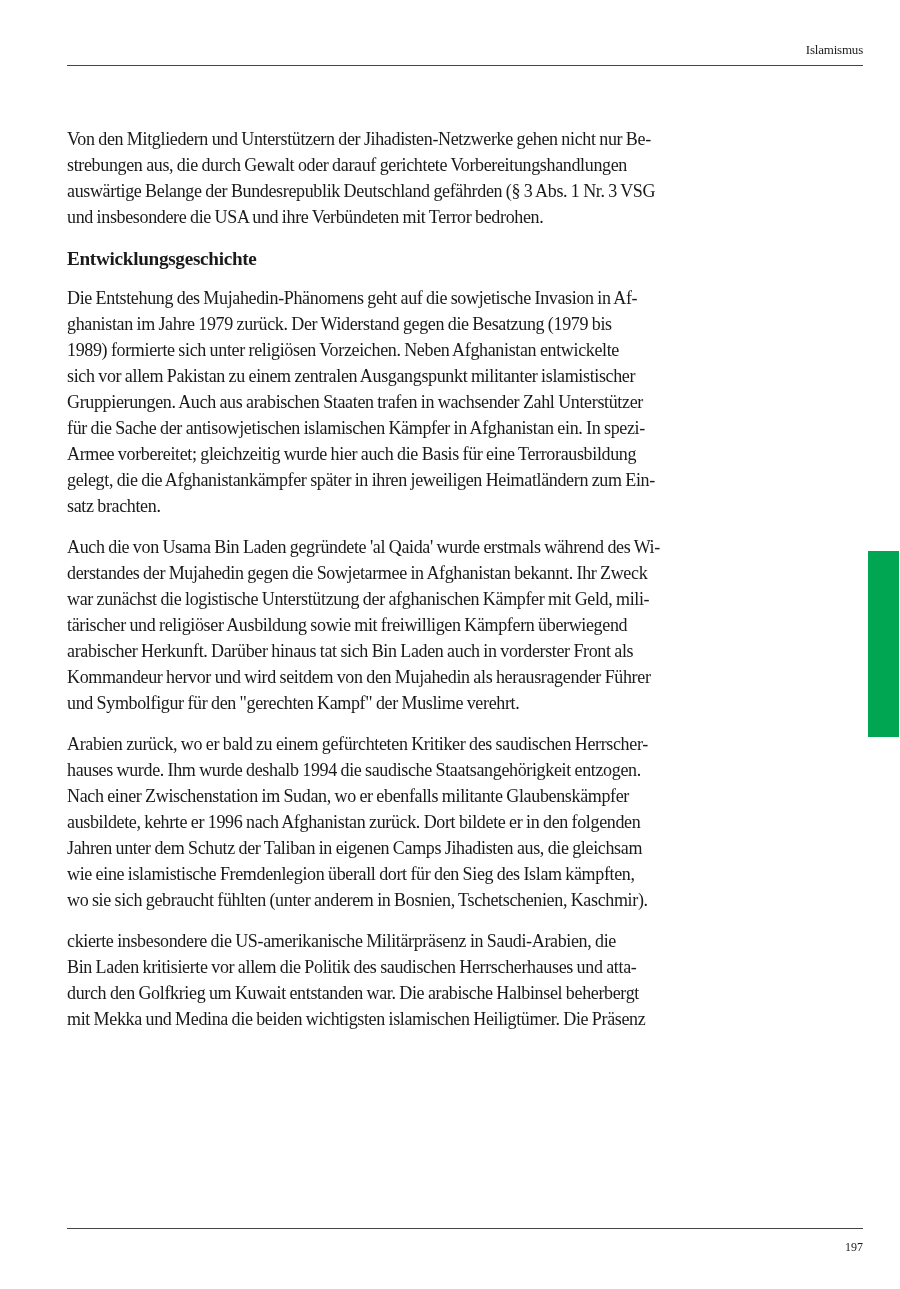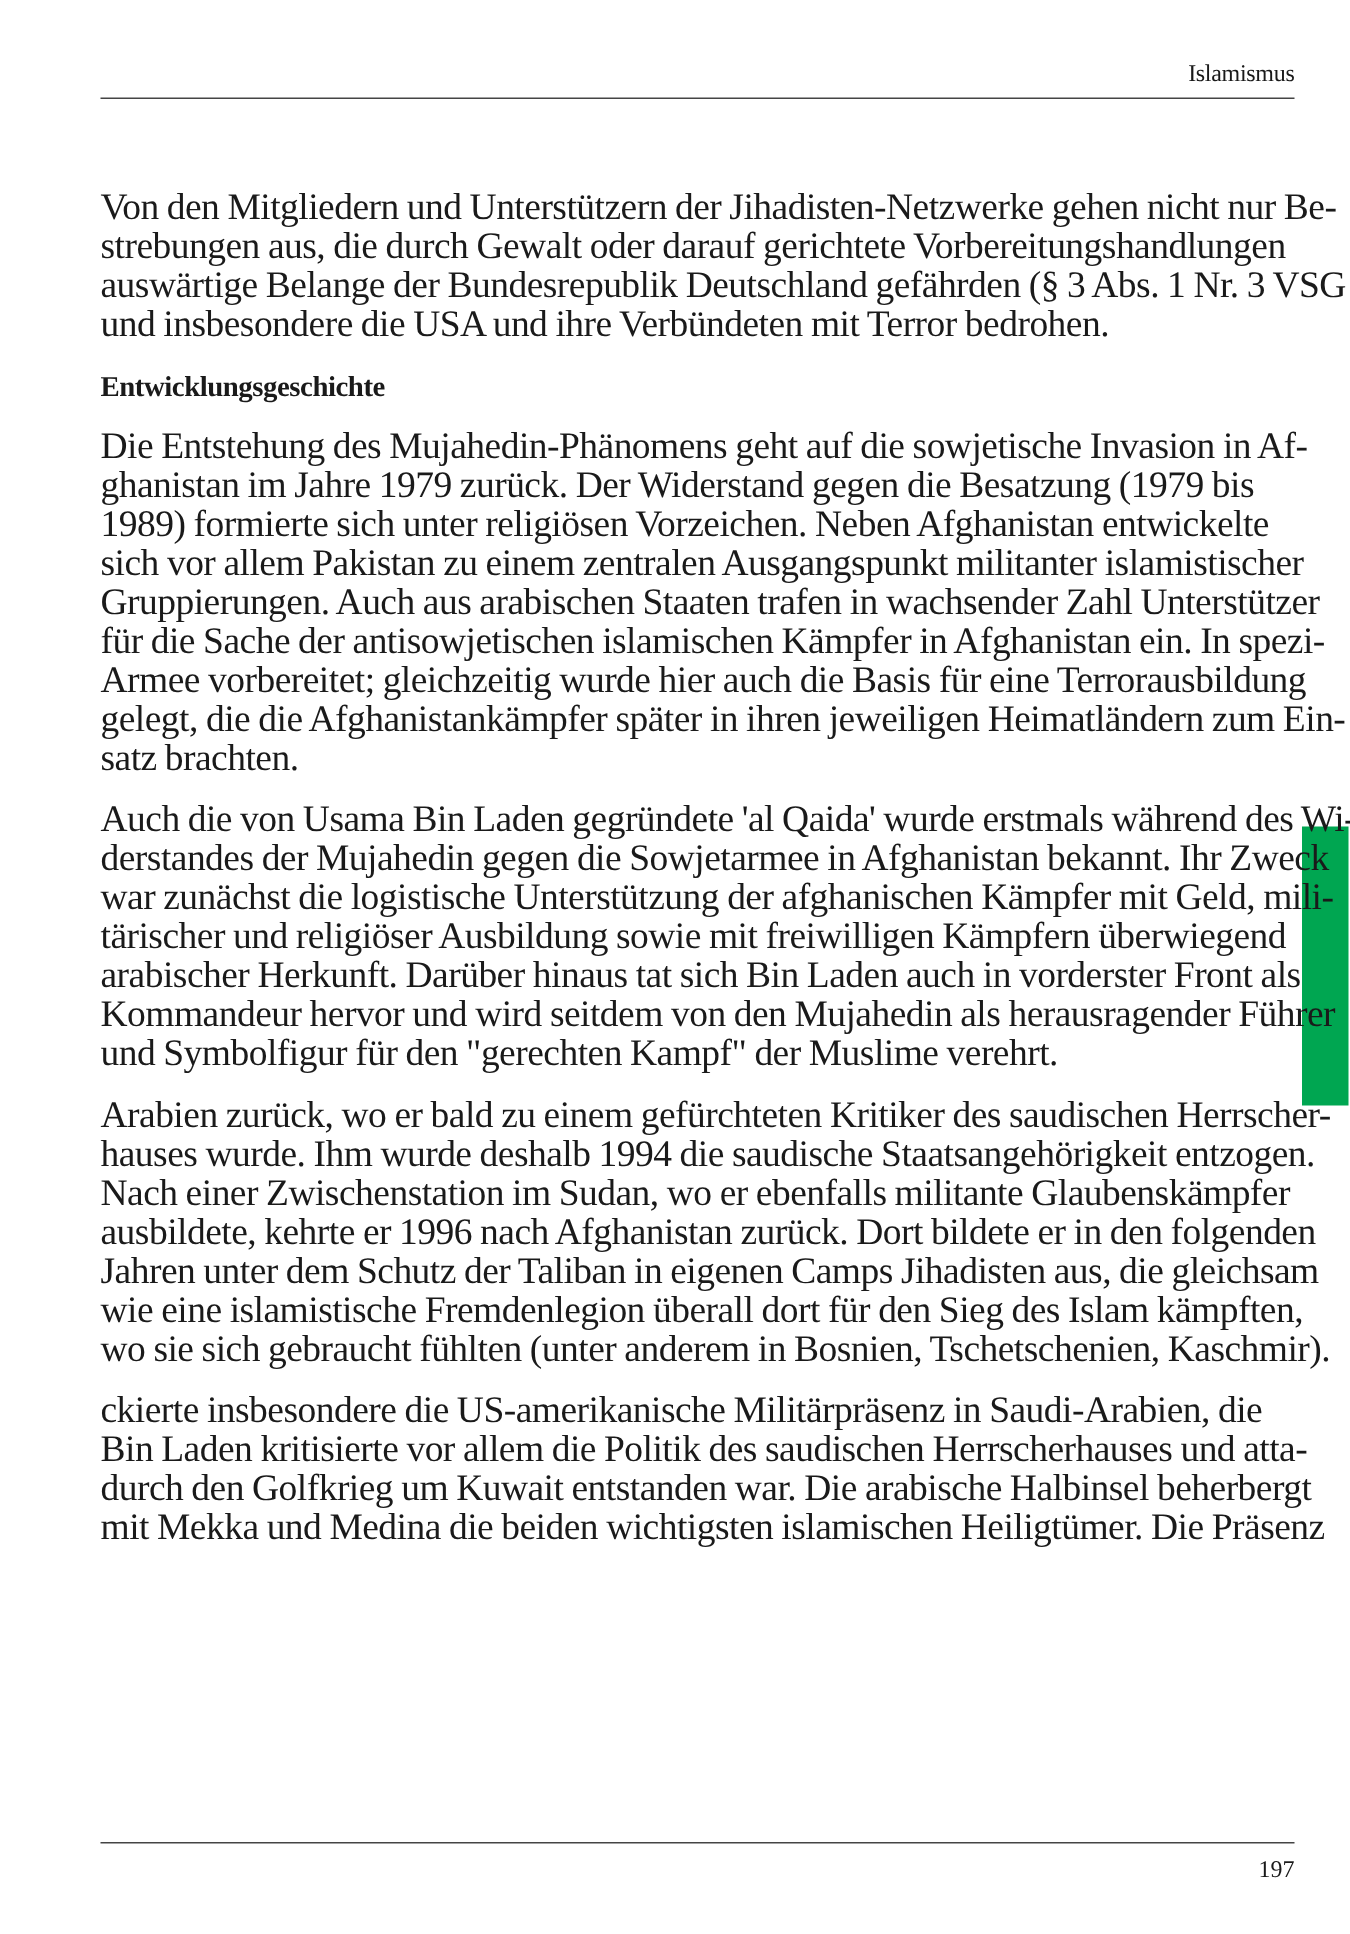--- a/index.html
+++ b/index.html
@@ -14,41 +14,41 @@
       overflow: hidden;
       font-family: "Liberation Serif", "DejaVu Serif", serif;
       color: #1a1a1a;
     }
     .running-header {
       position: absolute;
       left: 67px;
       top: 40px;
       width: 796px;
       text-align: right;
-      font-size: 16px;
+      font-size: 13px;
       line-height: 20px;
       letter-spacing: -0.2px;
     }
     .header-rule {
       position: absolute;
       left: 67px;
       top: 65px;
       width: 796px;
       height: 0;
       border-top: 1.2px solid #444;
     }
     .content {
       position: absolute;
       left: 67px;
       top: 126px;
       width: 760px;
     }
     .para {
       margin: 0;
-      font-size: 25px;
+      font-size: 18px;
       line-height: 26px;
       letter-spacing: -0.35px;
       word-spacing: -0.5px;
     }
     .para .line {
       display: block;
       white-space: nowrap;
     }
     .para + .para { margin-top: 15px; }
     .heading {
@@ -74,21 +74,21 @@
       width: 796px;
       height: 0;
       border-top: 1.2px solid #444;
     }
     .page-number {
       position: absolute;
       left: 67px;
       top: 1237px;
       width: 796px;
       text-align: right;
-      font-size: 16px;
+      font-size: 12px;
       line-height: 20px;
     }
   </style>
 </head>
 <body>
 
 <div class="running-header">Islamismus</div>
 <div class="header-rule"></div>
 
 <div class="side-tab" style="background: rgb(0, 166, 81);"></div>

